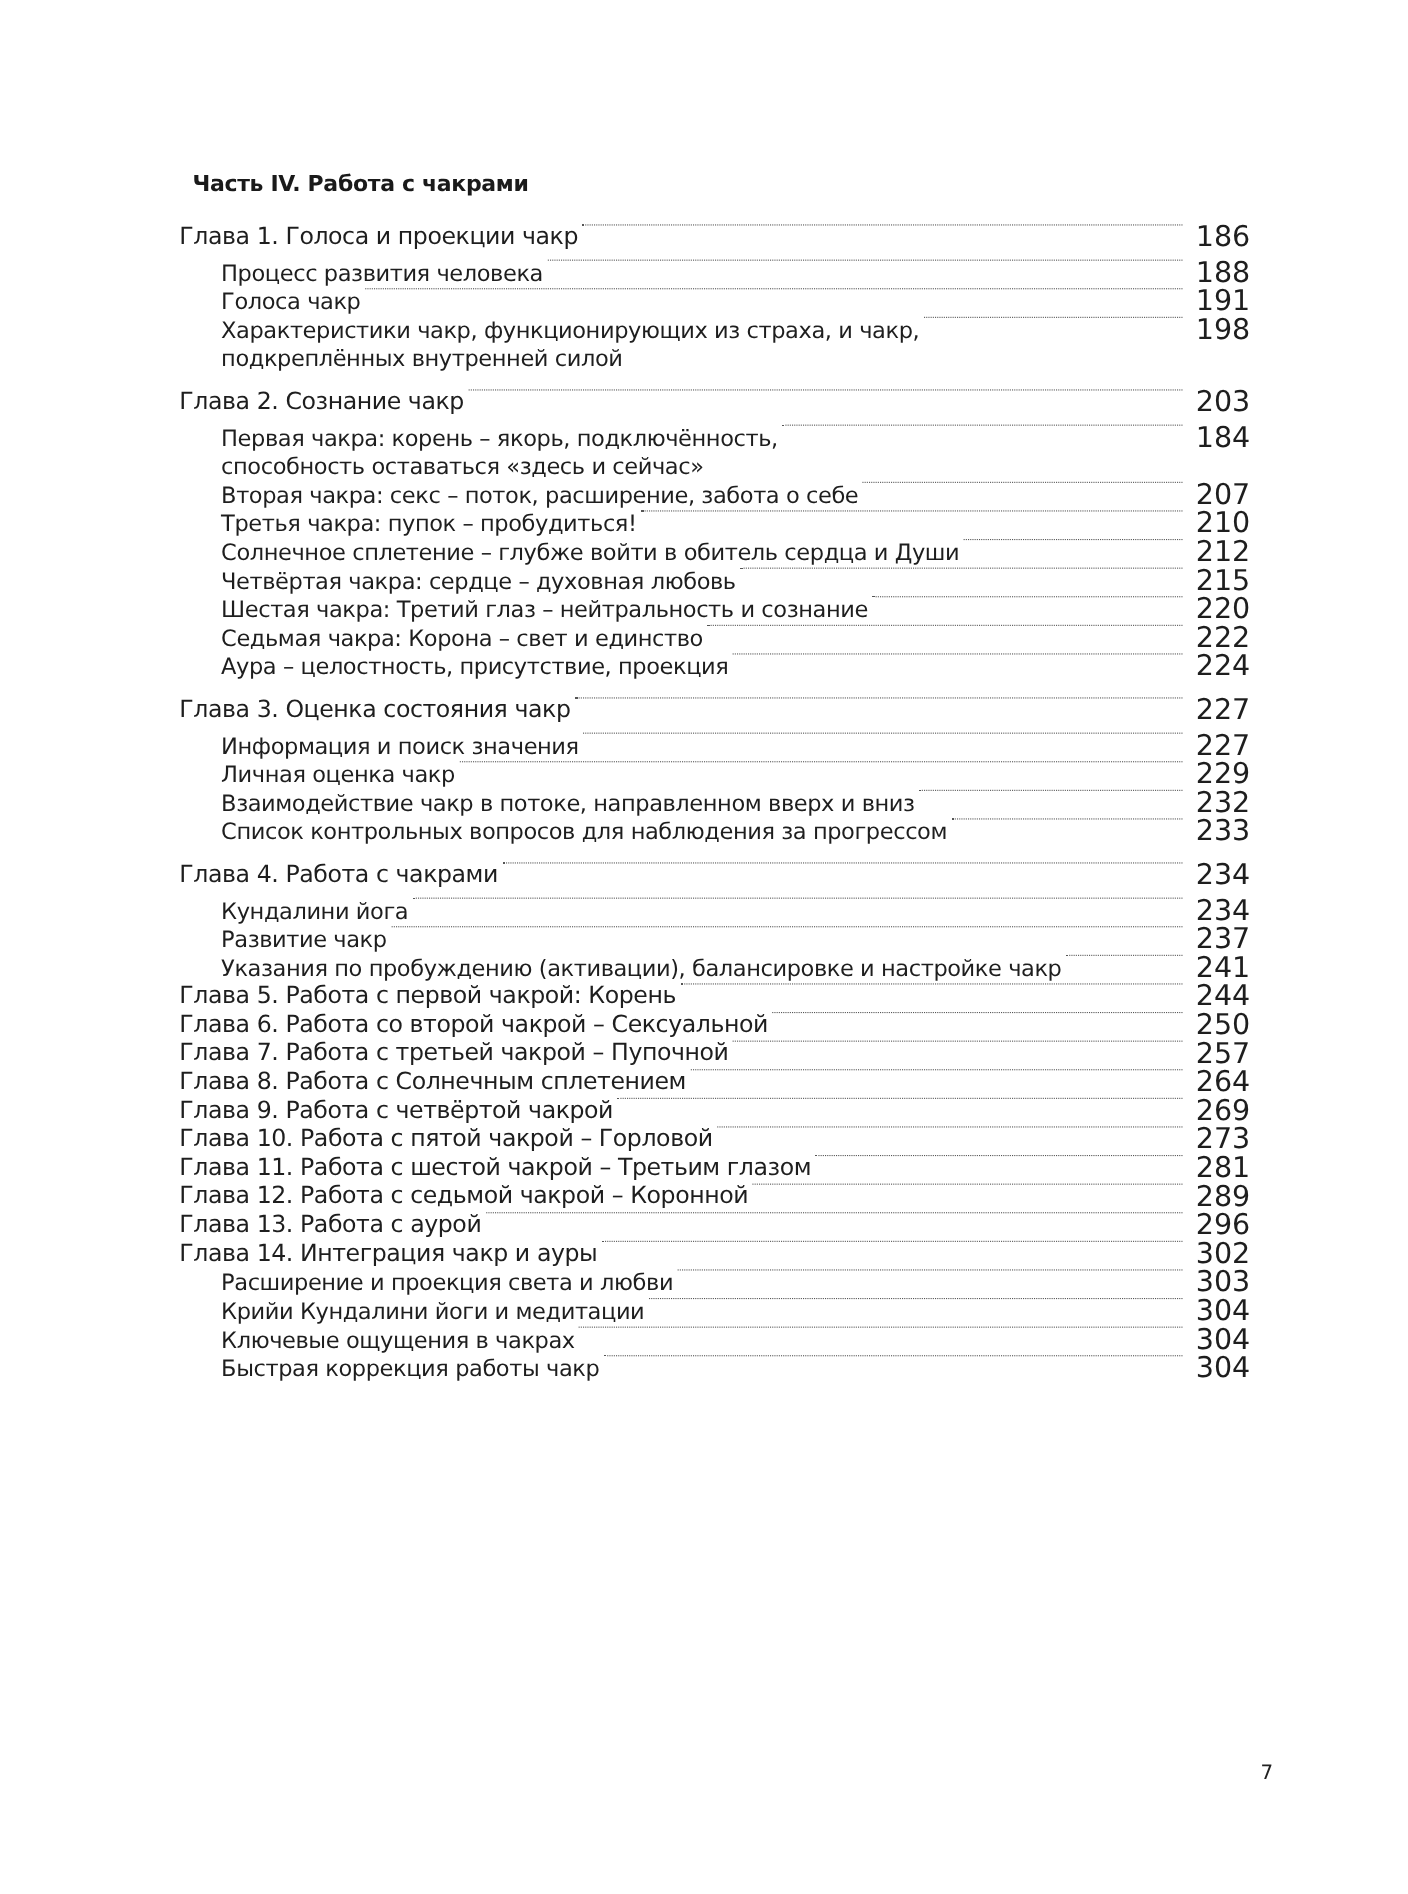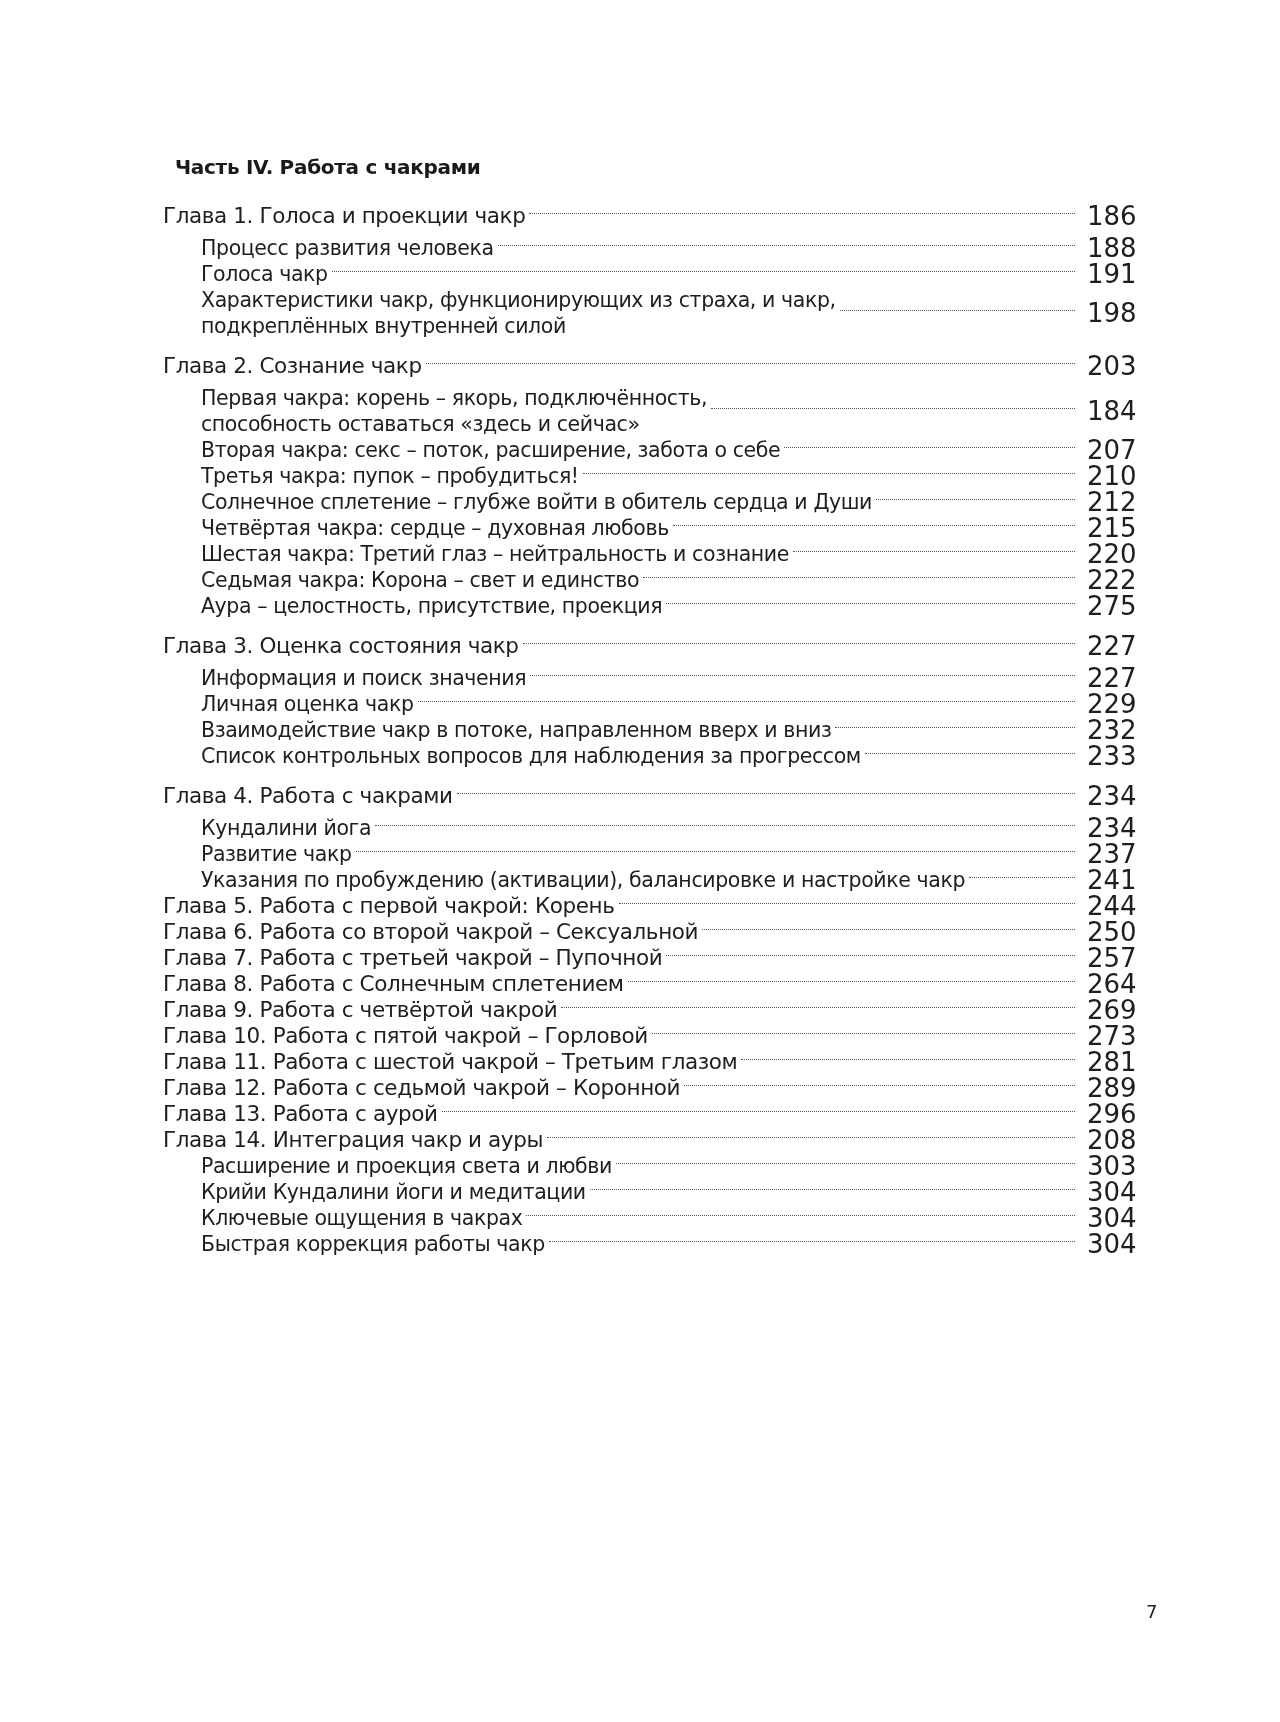--- a/index.html
+++ b/index.html
@@ -24,21 +24,21 @@
     .part-title {
       font-family: "DejaVu Sans", sans-serif;
       font-weight: bold;
       font-size: 20px;
       letter-spacing: -0.3px;
       margin: 0 0 24px 12px;
       color: #1a1a1a;
     }
     .toc-row {
       display: flex;
-      align-items: center;
+      align-items: flex-start;
       font-size: 20.5px;
       letter-spacing: -0.4px;
       line-height: 26px;
     }
     .toc-row.level-0 {
       font-size: 21.5px;
     }
     .toc-row.level-1 .entry-text {
       padding-left: 38px;
     }
@@ -173,21 +173,21 @@
           <span class="line">Седьмая чакра: Корона – свет и единство</span>
         </div>
         <div class="leader"></div>
         <div class="page-num">222</div>
       </div>
       <div class="toc-row level-1">
         <div class="entry-text">
           <span class="line">Аура – целостность, присутствие, проекция</span>
         </div>
         <div class="leader"></div>
-        <div class="page-num">275</div>
+        <div class="page-num">224</div>
       </div>
       <div class="gap-chapter"></div>
       <div class="toc-row level-0">
         <div class="entry-text">
           <span class="line">Глава 3. Оценка состояния чакр</span>
         </div>
         <div class="leader"></div>
         <div class="page-num">227</div>
       </div>
       <div class="gap-sub"></div>
@@ -310,21 +310,21 @@
           <span class="line">Глава 13. Работа с аурой</span>
         </div>
         <div class="leader"></div>
         <div class="page-num">296</div>
       </div>
       <div class="toc-row level-0">
         <div class="entry-text">
           <span class="line">Глава 14. Интеграция чакр и ауры</span>
         </div>
         <div class="leader"></div>
-        <div class="page-num">208</div>
+        <div class="page-num">302</div>
       </div>
       <div class="toc-row level-1">
         <div class="entry-text">
           <span class="line">Расширение и проекция света и любви</span>
         </div>
         <div class="leader"></div>
         <div class="page-num">303</div>
       </div>
       <div class="toc-row level-1">
         <div class="entry-text">

